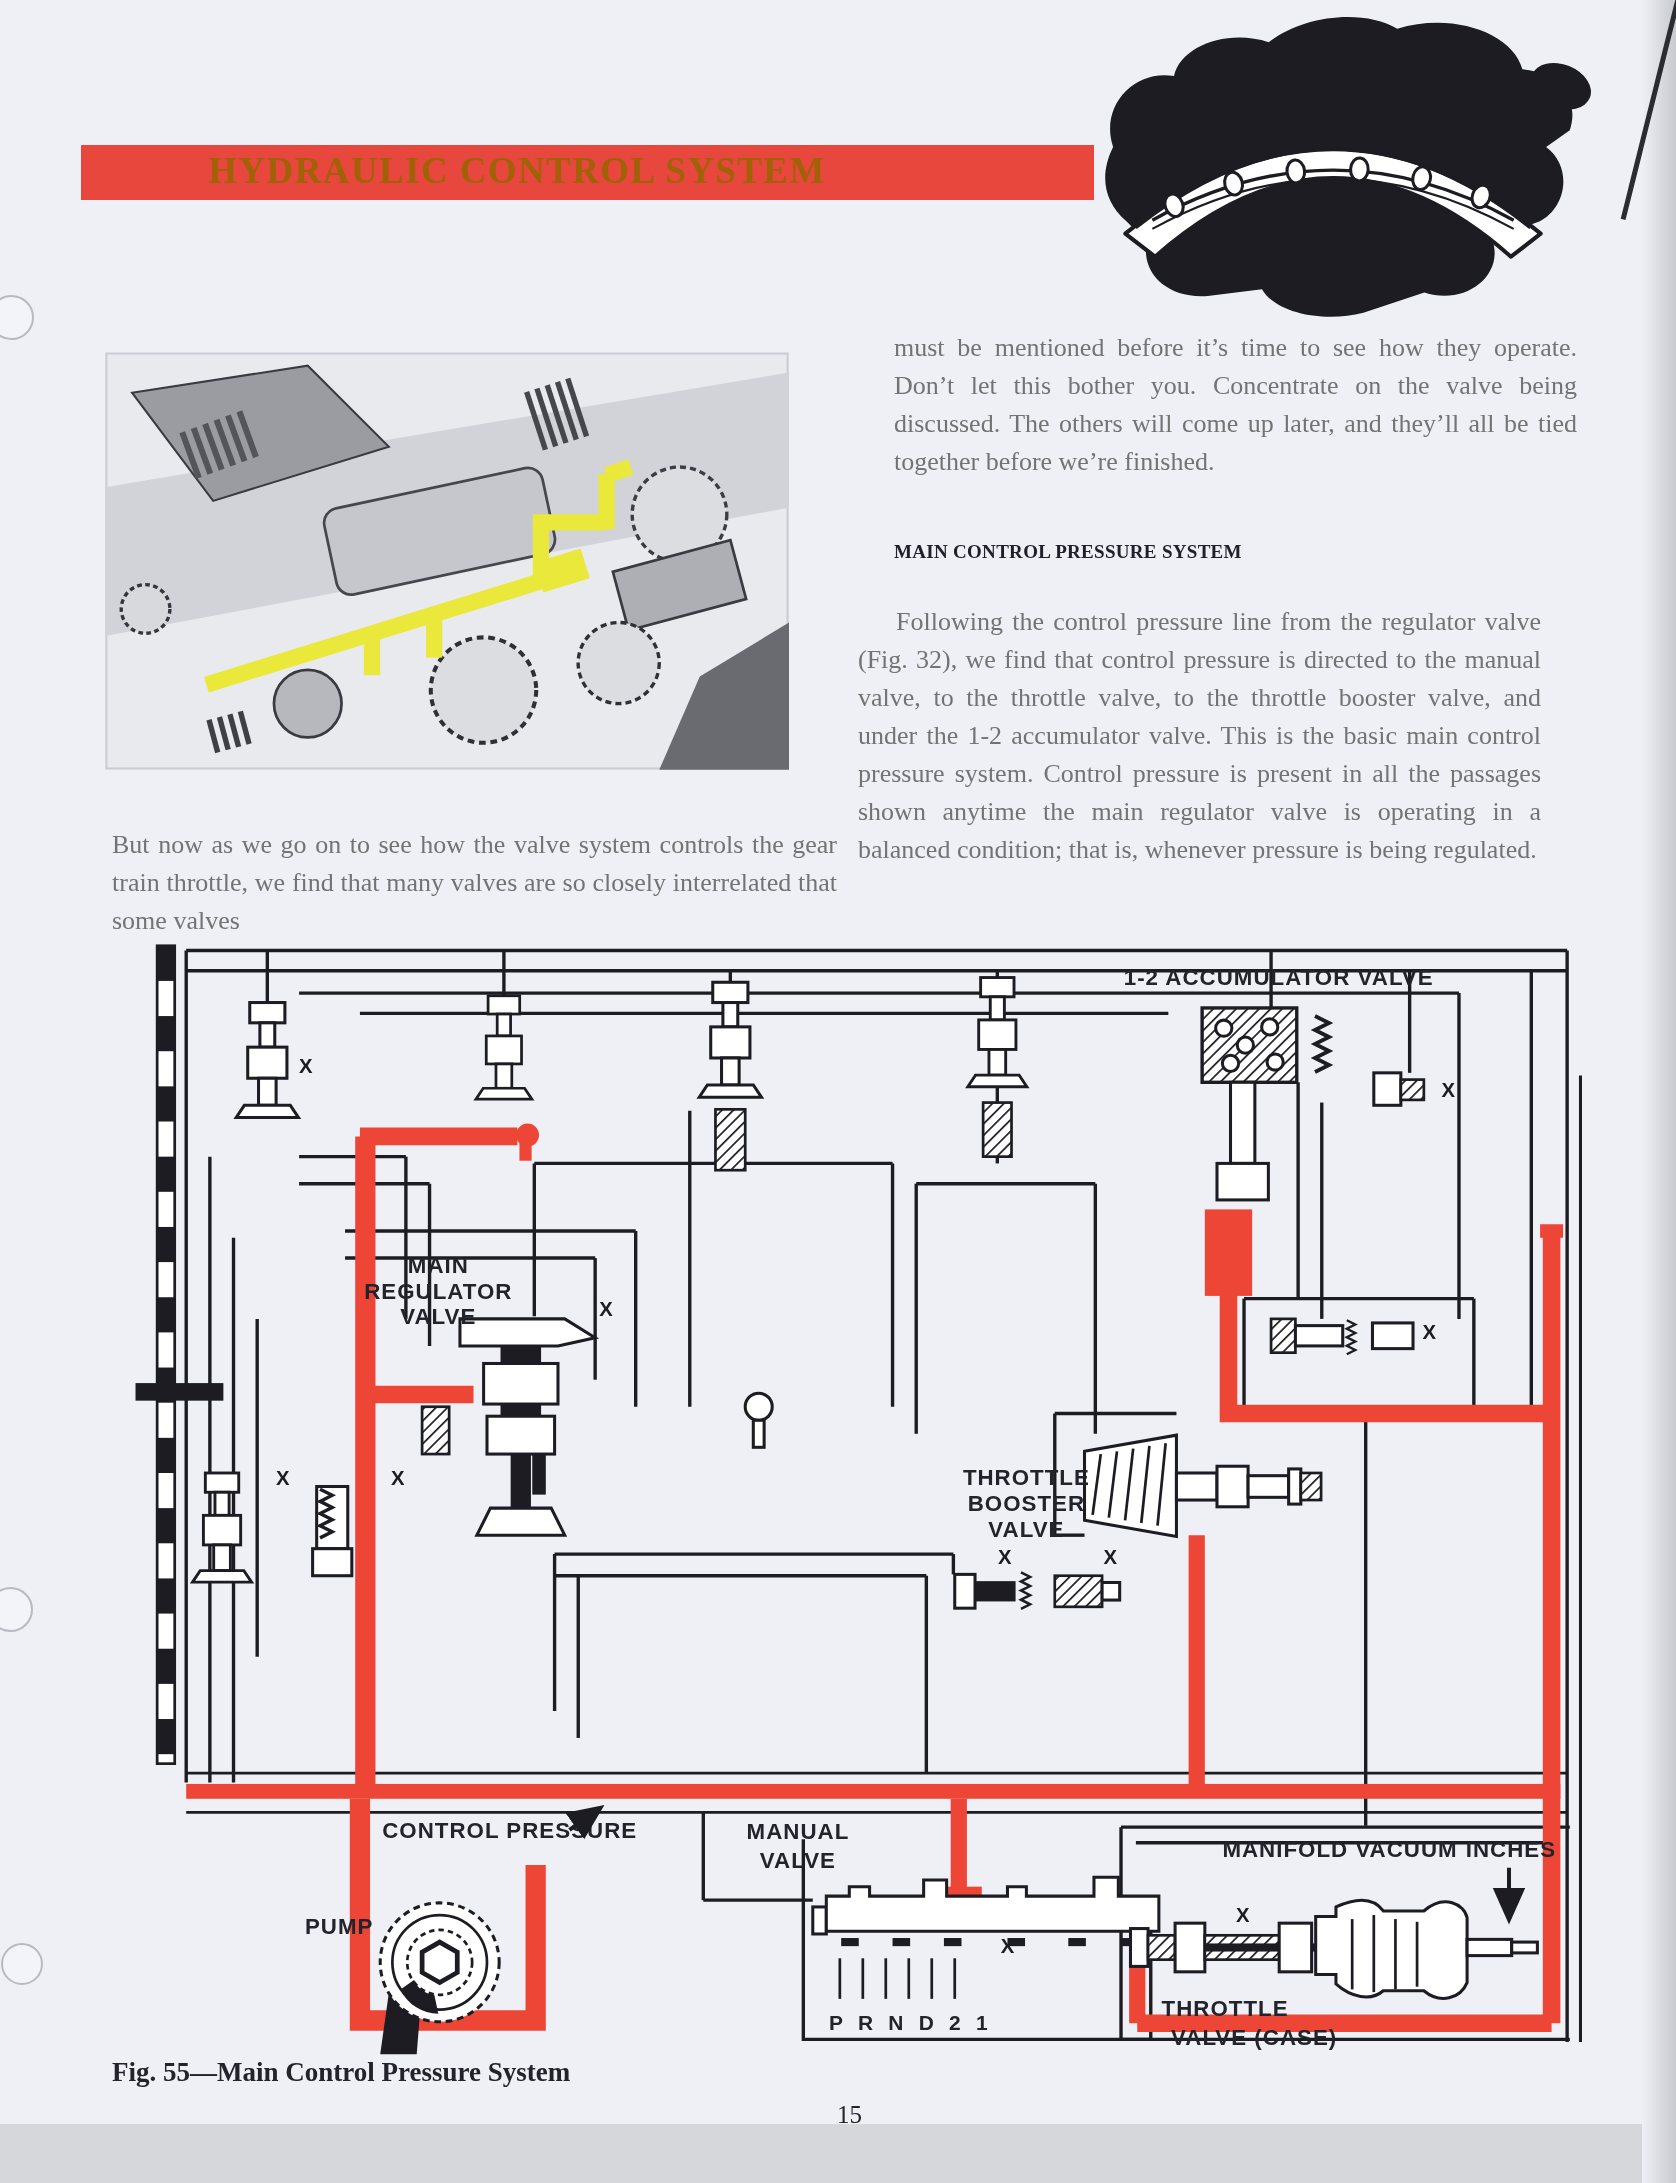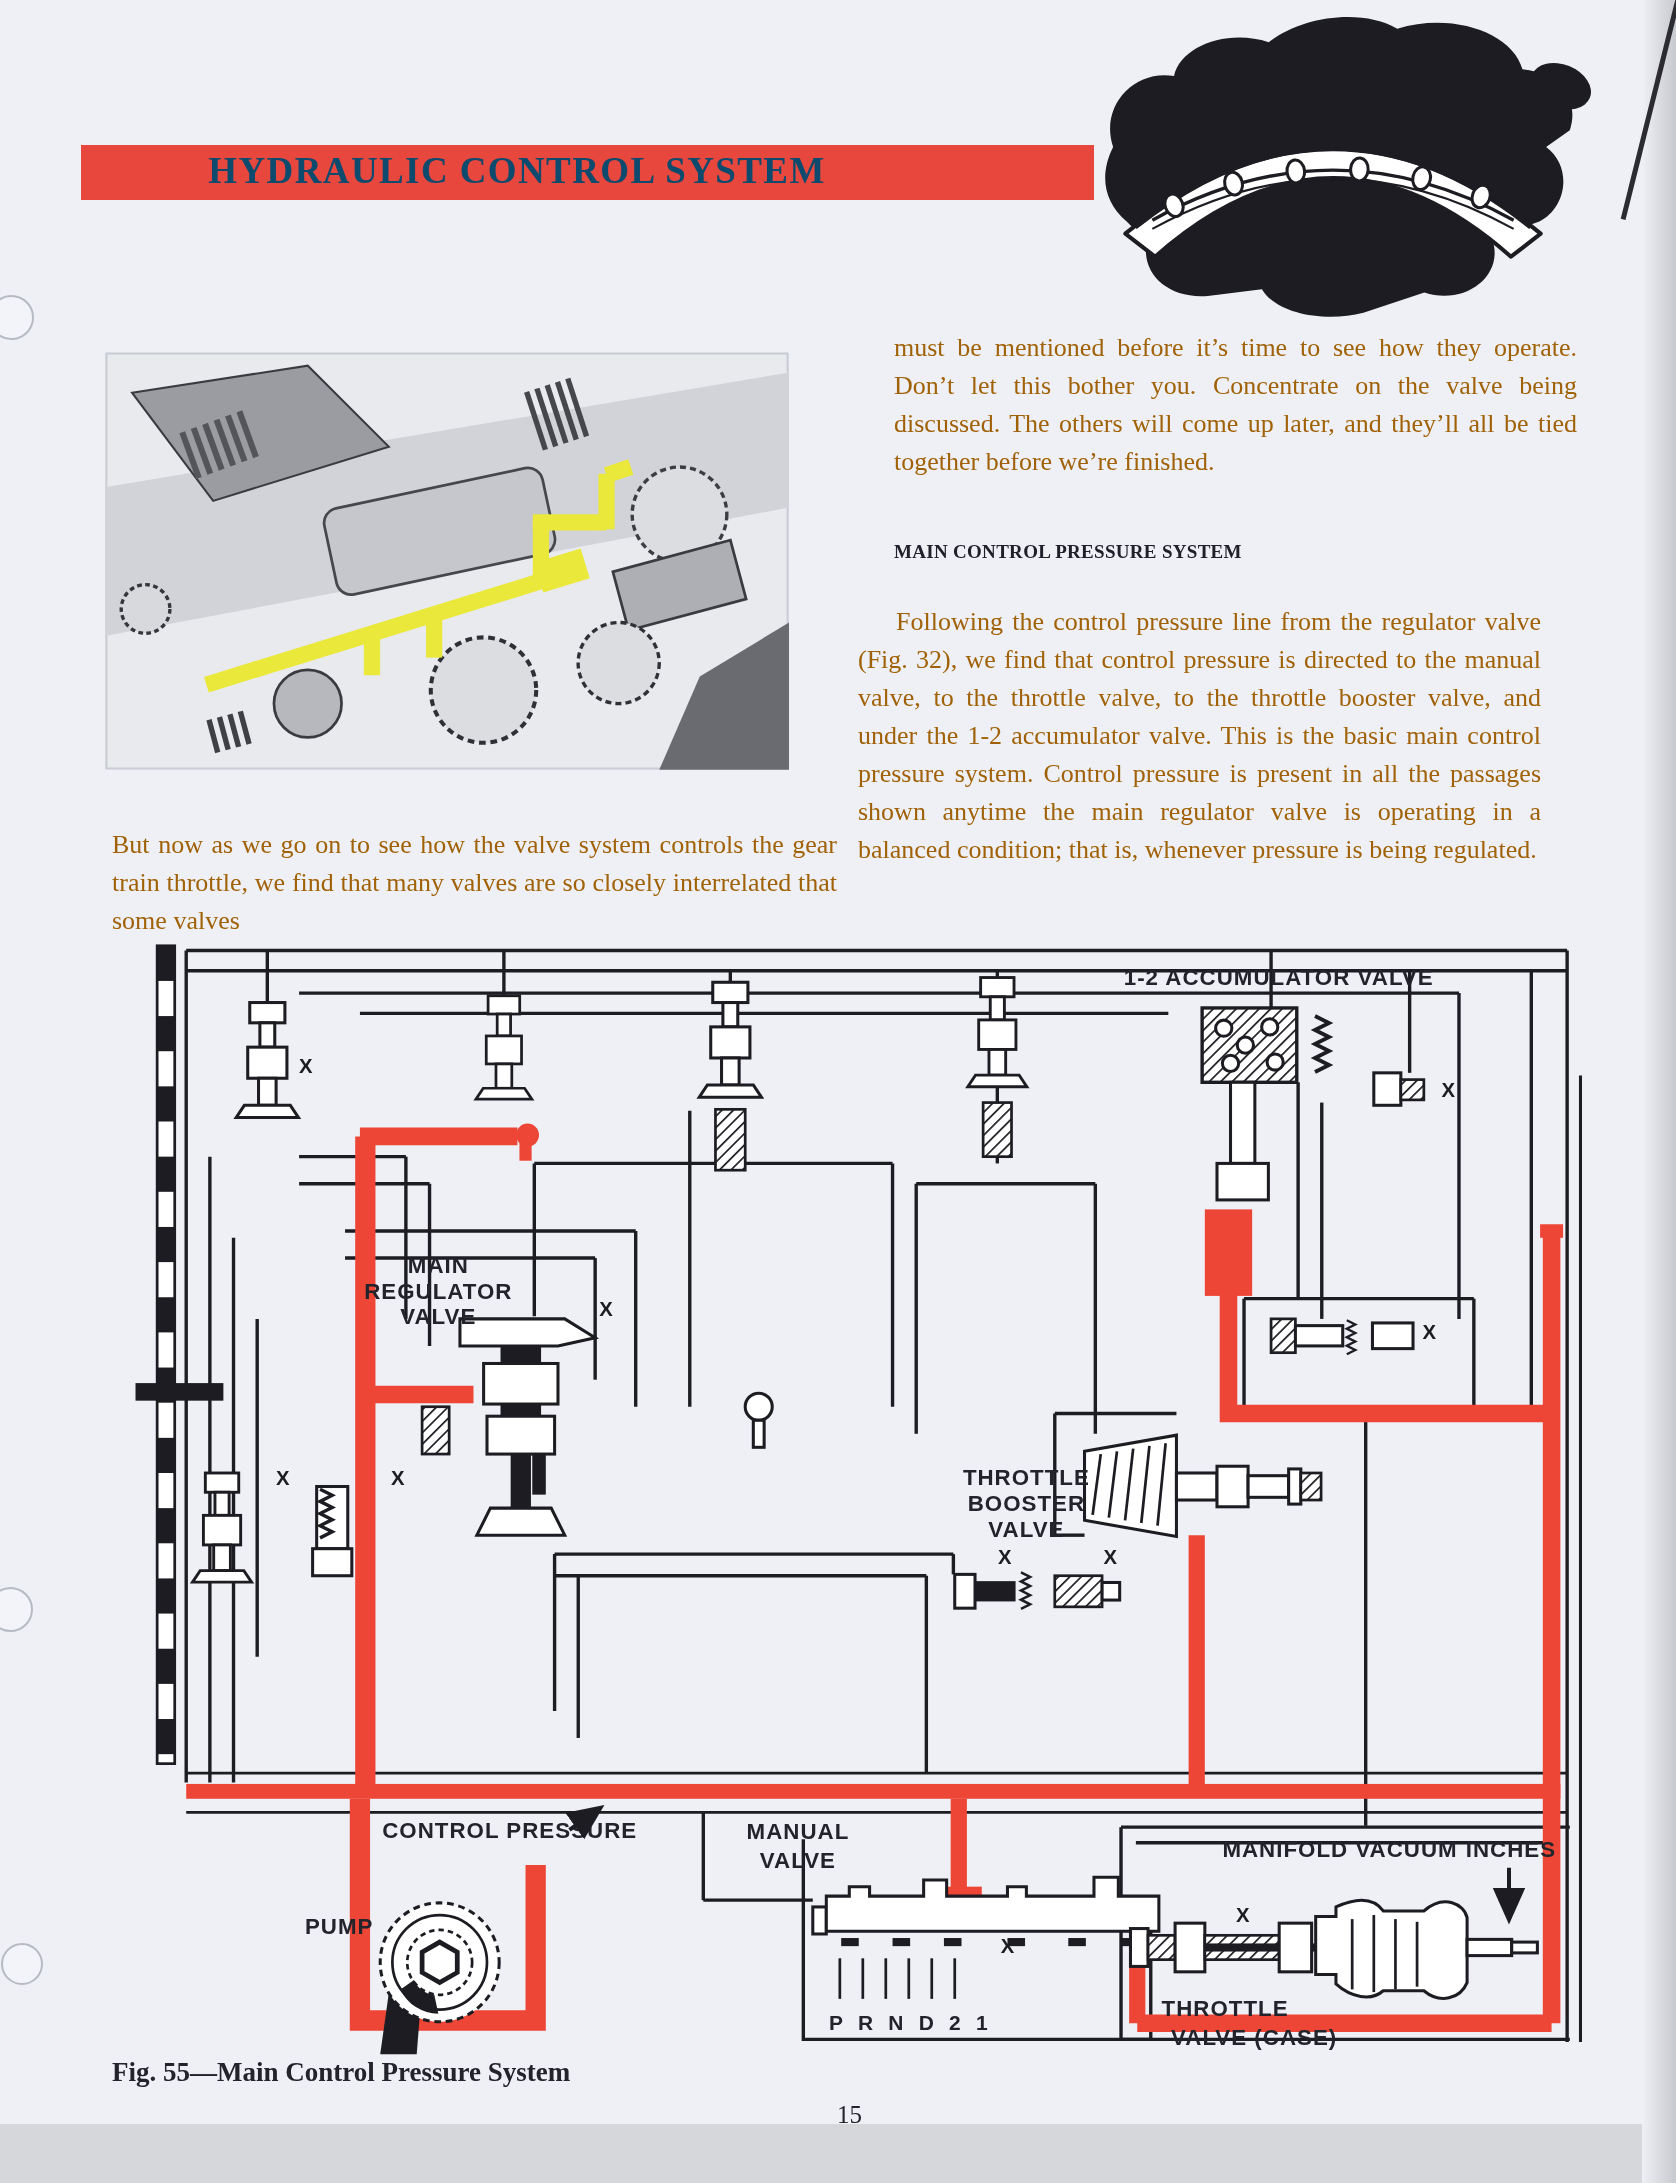--- a/index.html
+++ b/index.html
@@ -10,26 +10,26 @@
         background:linear-gradient(to right,#eef0f6,#c6c8ce);}
   .corner-sliver{position:absolute;left:1650px;top:-20px;width:4.7px;height:243px;background:#2b2b30;
         transform:rotate(14deg);}
   .hole{position:absolute;border:2.7px solid #b6bac3;border-radius:50%;background:#f3f4f9;}
   .hole.h1{left:-10.8px;top:295px;width:41px;height:41px;}
   .hole.h2{left:-12px;top:1587px;width:41px;height:41px;}
   .hole.h3{left:1.4px;top:1943px;width:38px;height:38px;}
   .titlebar{position:absolute;left:81px;top:145px;width:1013px;height:55px;background:#e8473d;}
   .titletext{position:absolute;left:169px;top:145px;width:696px;height:50px;display:flex;
         align-items:center;justify-content:center;font-weight:700;font-size:37px;
-        letter-spacing:1.4px;color:#0c4a6e;}
+        letter-spacing:1.4px;color:#a16207;}
   .fig31{position:absolute;left:105px;top:352px;width:684px;height:418px;}
   .caption{position:absolute;font-weight:700;font-size:27px;color:#23232b;}
   .cap31{left:112px;top:783px;width:730px;}
   .cap32{left:112px;top:2057px;width:811px;}
-  .body{position:absolute;font-size:26px;line-height:38px;text-align:justify;color:#a16207;}
+  .body{position:absolute;font-size:26px;line-height:38px;text-align:justify;color:#737373;}
   .leftcol{left:112px;top:826px;width:725px;}
   .rcol1{left:894px;top:329px;width:683px;}
   .rhead{position:absolute;left:894px;top:541px;width:683px;font-weight:700;font-size:19px;
         letter-spacing:0.3px;color:#20202a;}
   .rcol2{left:858px;top:603px;width:683px;text-indent:38px;}
   .fig32{position:absolute;left:122px;top:940px;width:1460px;height:1116px;}
   .pagenum{position:absolute;left:837px;top:2101px;font-size:25px;color:#23232b;}
   .badge{position:absolute;left:1072px;top:5.4px;width:522px;height:318px;}
   
   .ink{stroke:#1c1c22;fill:none;stroke-width:5;}

